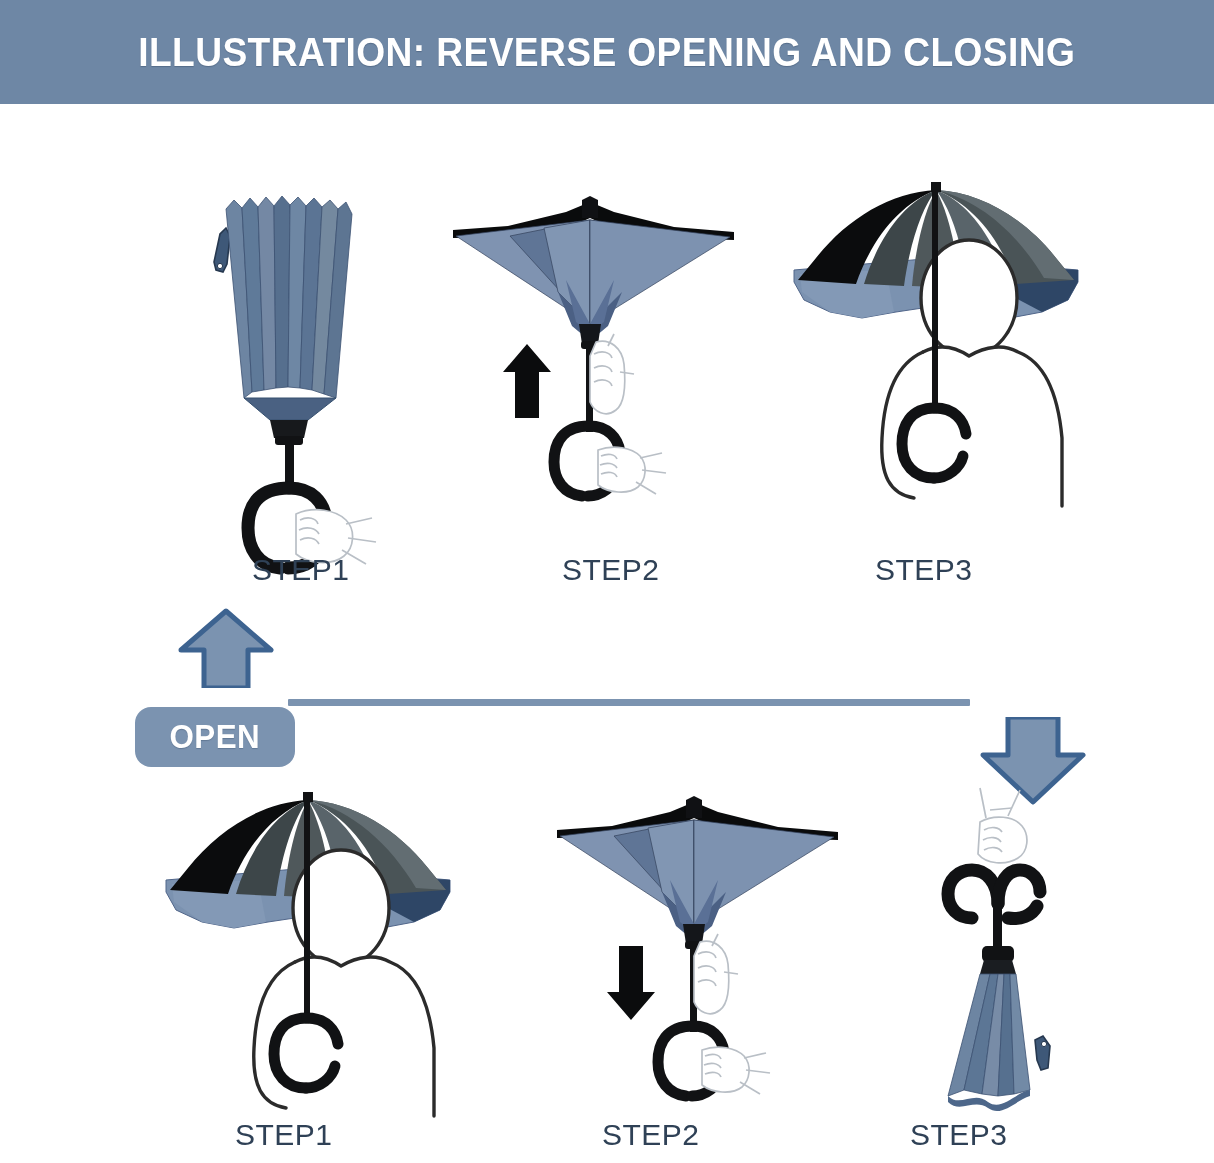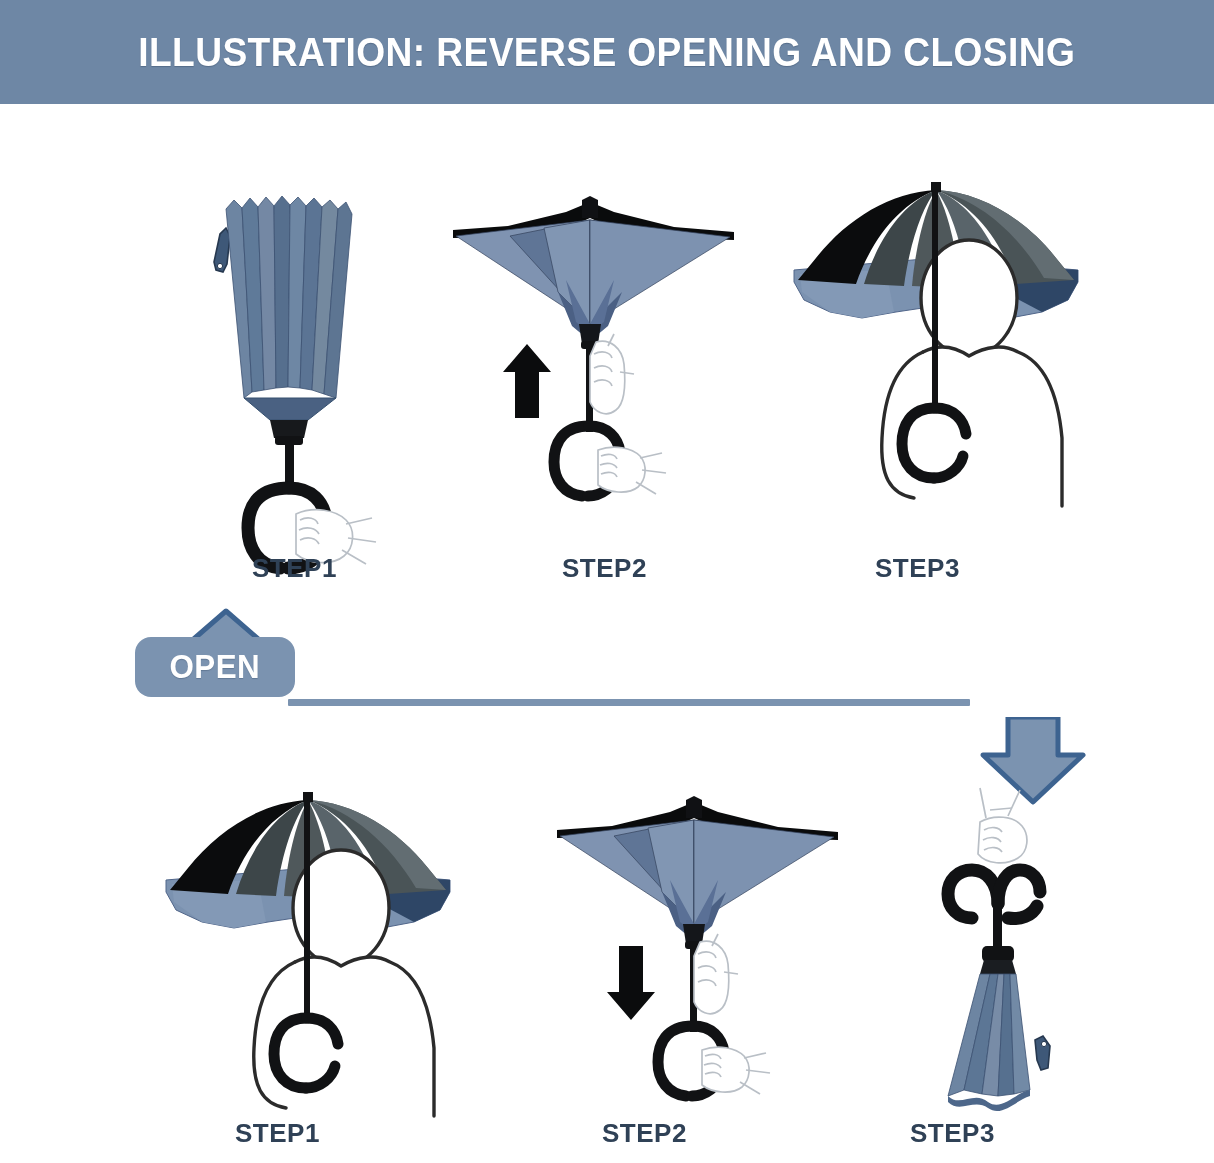--- a/index.html
+++ b/index.html
@@ -39,22 +39,22 @@
     letter-spacing: 0.4px;
     transform: scaleX(0.93);
     white-space: nowrap;
     text-shadow: 0 1px 1px rgba(40,60,85,0.35);
   }
 
   
   .step-label {
     position: absolute;
     color: #2f4156;
-    font-size: 26px;
-    font-weight: bold;
+    font-size: 30px;
+    font-weight: normal;
     letter-spacing: 0.5px;
     white-space: nowrap;
   }
 
   
   .scene {
     position: absolute;
   }
   .scene svg { display: block; overflow: visible; }
 
@@ -78,21 +78,21 @@
     justify-content: center;
   }
   .flow-badge-text {
     color: #ffffff;
     font-size: 33px;
     font-weight: bold;
     letter-spacing: 0.5px;
     transform: scaleX(0.95);
     text-shadow: 0 1px 1px rgba(40,60,85,0.30);
   }
-  #open-badge { left: 135px; top: 637px; width: 160px; }
+  #open-badge { left: 135px; top: 707px; width: 160px; }
   #close-badge { left: 963px; top: 668px; width: 158px; }
 
   #open-arrow {
     position: absolute;
     left: 178px;
     top: 608px;
     width: 96px;
     height: 80px;
   }
   #close-arrow {

